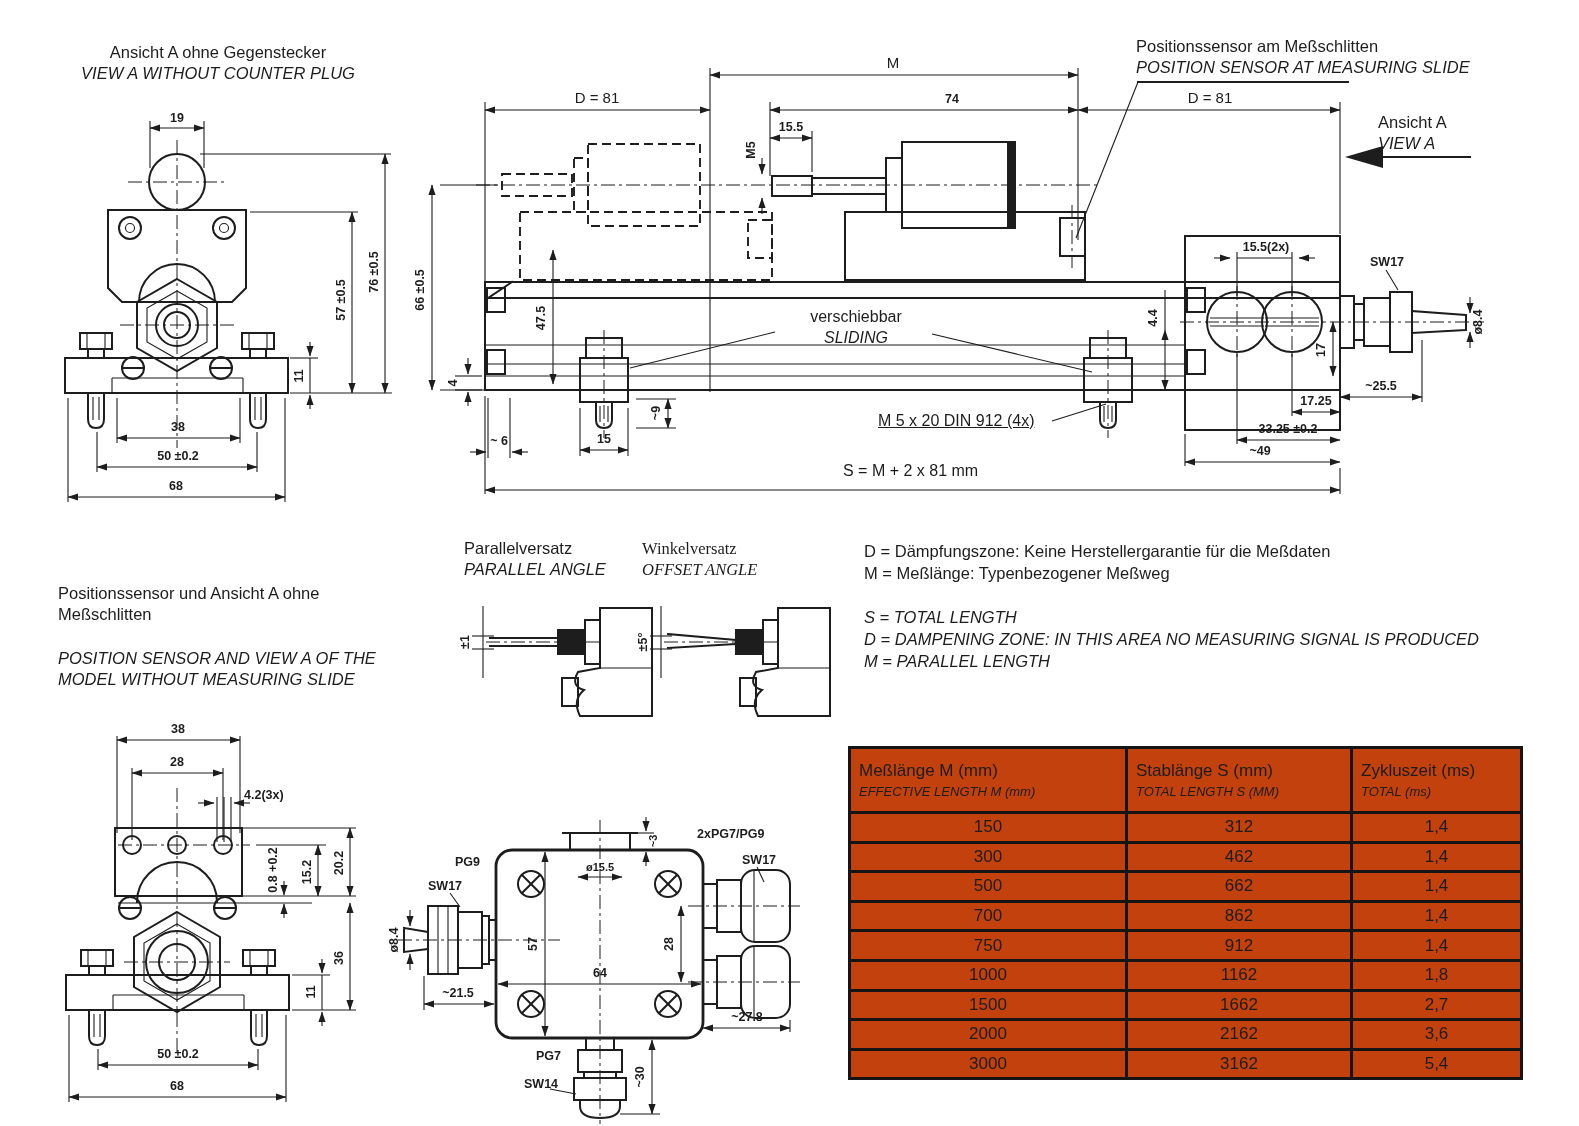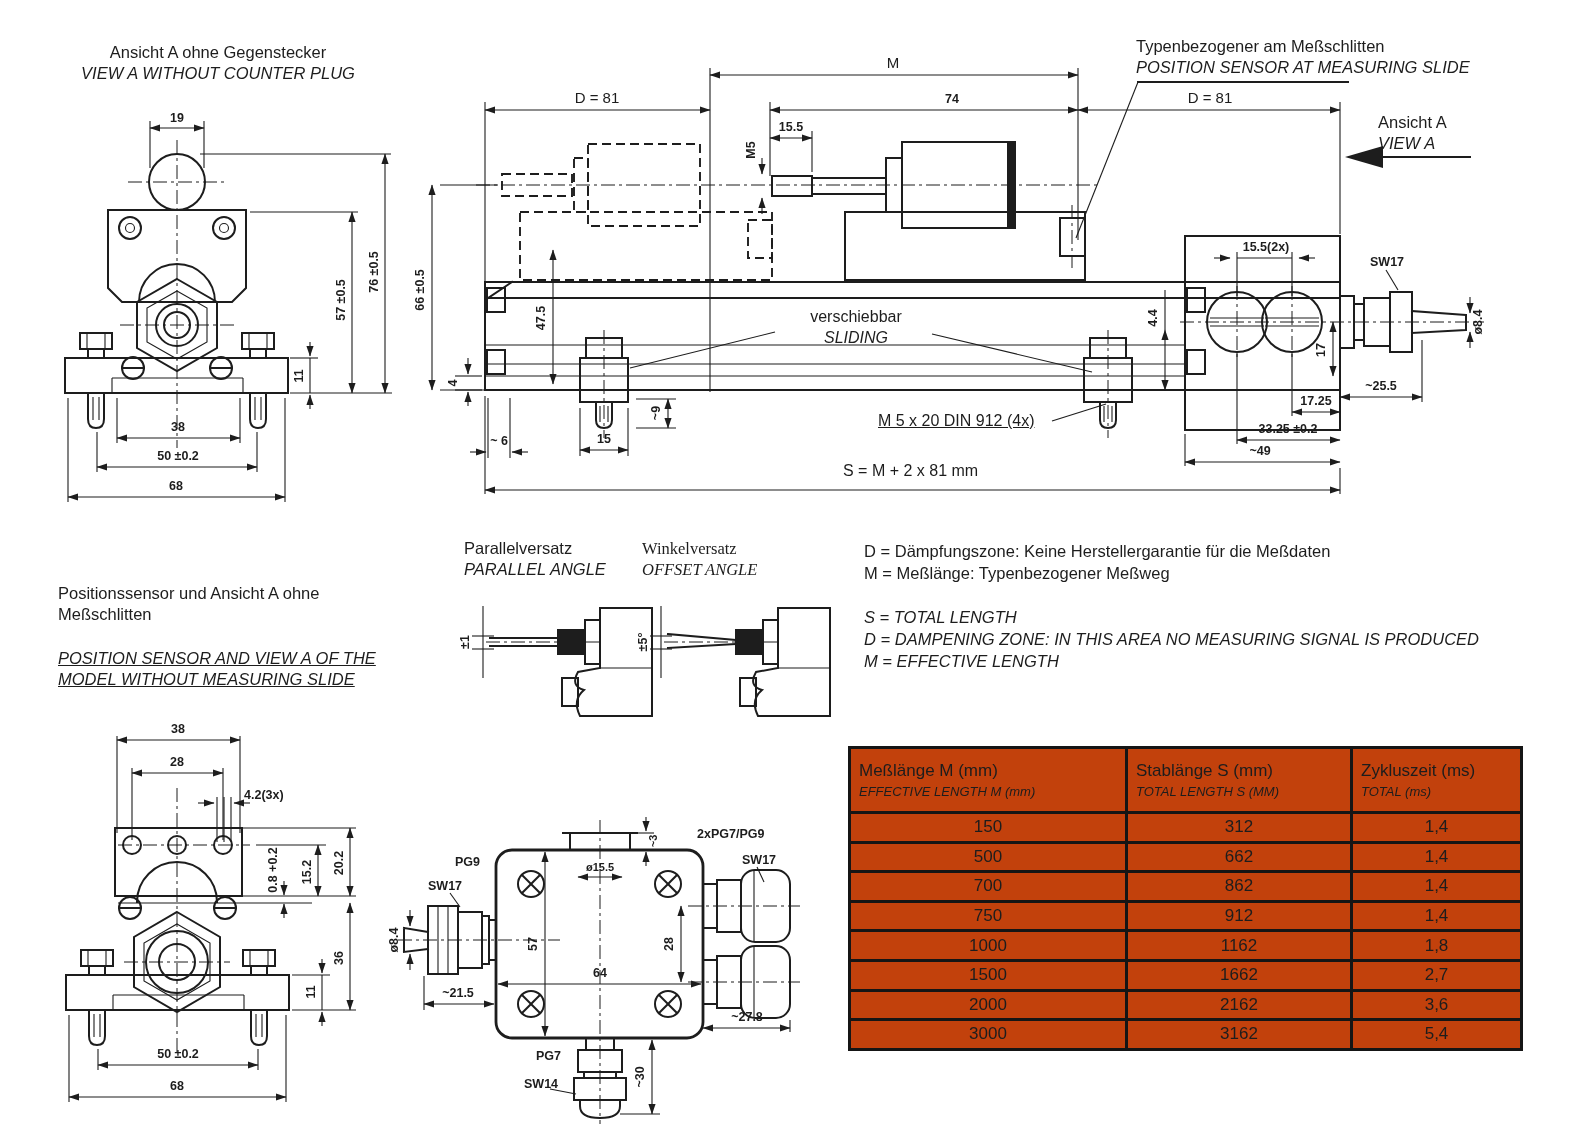--- a/index.html
+++ b/index.html
@@ -453,21 +453,21 @@
     <text class="dt" transform="rotate(-90 644,1077)" x="644" y="1077" text-anchor="middle">~30</text>
   </g>
 </svg>
 
 <div class="lbl c" style="left:62px;top:42px;width:312px;">
   <div>Ansicht A ohne Gegenstecker</div>
   <div class="i">VIEW A WITHOUT COUNTER PLUG</div>
 </div>
 
 <div class="lbl" style="left:1136px;top:36px;">
-  <div>Typenbezogener am Meßschlitten</div>
+  <div>Positionssensor am Meßschlitten</div>
   <div class="i">POSITION SENSOR AT MEASURING SLIDE</div>
 </div>
 
 <div class="lbl" style="left:1378px;top:112px;">
   <div>Ansicht A</div>
   <div class="i">VIEW A</div>
 </div>
 
 <div class="lbl c" style="left:782px;top:306px;width:148px;font-size:16px;">
   <div>verschiebbar</div>
@@ -485,25 +485,25 @@
   <div>Winkelversatz</div>
   <div class="i">OFFSET ANGLE</div>
 </div>
 
 <div class="lbl" style="left:864px;top:540px;line-height:22px;">
   <div>D = Dämpfungszone: Keine Herstellergarantie für die Meßdaten</div>
   <div>M = Meßlänge: Typenbezogener Meßweg</div>
   <div style="height:22px;"></div>
   <div class="i">S = TOTAL LENGTH</div>
   <div class="i">D = DAMPENING ZONE: IN THIS AREA NO MEASURING SIGNAL IS PRODUCED</div>
-  <div class="i">M = EFFECTIVE LENGTH</div>
+  <div class="i">M = PARALLEL LENGTH</div>
 </div>
 
 <div class="lbl wrap" style="left:58px;top:583px;width:300px;">Positionssensor und Ansicht A ohne Meßschlitten</div>
-<div class="lbl wrap i" style="left:58px;top:648px;width:360px;text-decoration:underline;">POSITION SENSOR AND VIEW A OF THE MODEL WITHOUT MEASURING SLIDE</div>
+<div class="lbl wrap i" style="left:58px;top:648px;width:360px;">POSITION SENSOR AND VIEW A OF THE MODEL WITHOUT MEASURING SLIDE</div>
 
 <div class="spec">
   <table>
     <colgroup>
           <col style="width:277px">
           <col style="width:225px">
           <col style="width:170px">
         </colgroup>
     <thead>
       <tr>
@@ -521,20 +521,25 @@
         </th>
       </tr>
     </thead>
     <tbody>
       <tr>
             <td>150</td>
             <td>312</td>
             <td>1,4</td>
           </tr>
       <tr>
+            <td>300</td>
+            <td>462</td>
+            <td>1,4</td>
+          </tr>
+      <tr>
             <td>500</td>
             <td>662</td>
             <td>1,4</td>
           </tr>
       <tr>
             <td>700</td>
             <td>862</td>
             <td>1,4</td>
           </tr>
       <tr>

